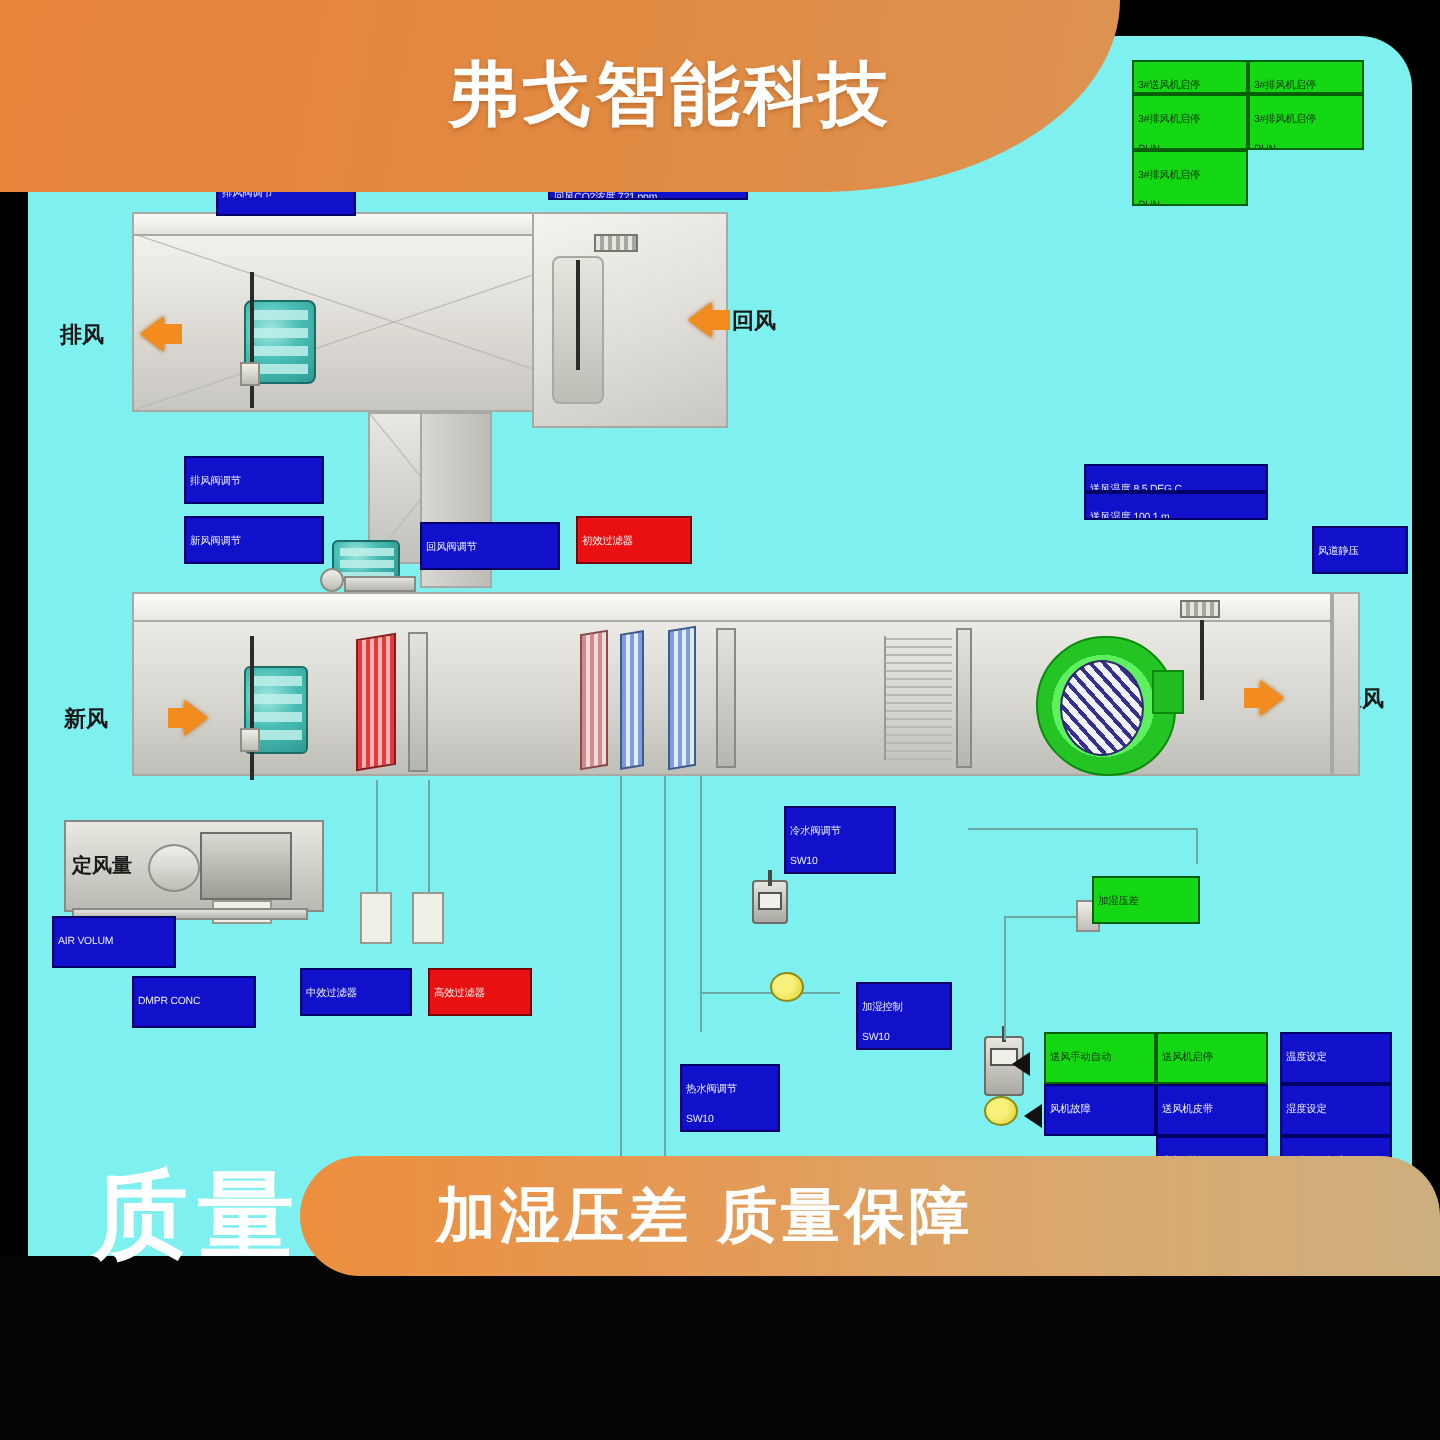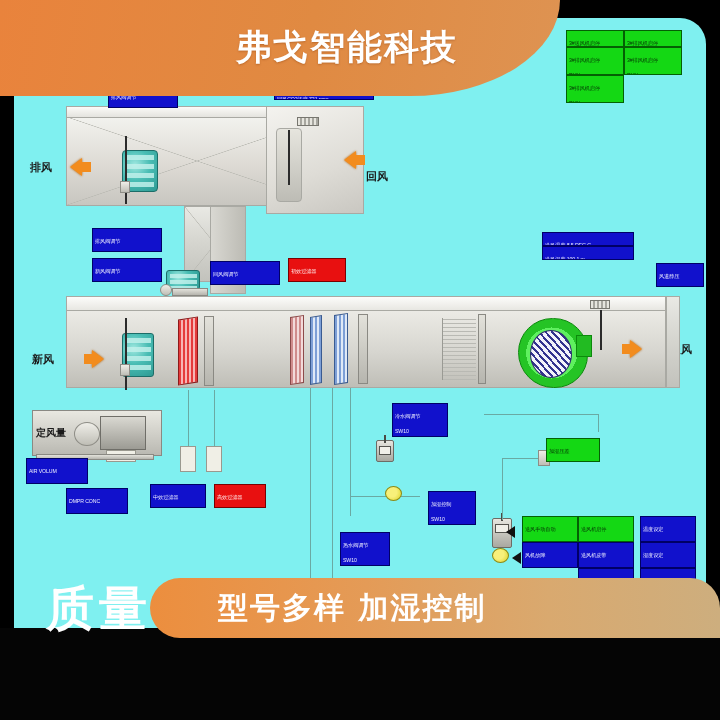--- a/index.html
+++ b/index.html
@@ -190,21 +190,21 @@
   }
 
   
   #topband {
     position:absolute; left:0; top:0; width:560px; height:96px;
     background: linear-gradient(100deg,#E9833C 0%, #E08A42 55%, #DE9352 100%);
     border-bottom-right-radius: 150px 96px;
     z-index: 40;
   }
   #brand {
-    position:absolute; left:236px; top:24px;
+    position:absolute; left:224px; top:24px;
     font-size: 35px; font-weight: bold; color:#ffffff;
     letter-spacing: 2px;
     font-family: "DejaVu Sans", sans-serif;
     z-index: 41;
     text-shadow: 0 1px 2px rgba(120,50,0,.35);
   }
   #bottomblack {
     position:absolute; left:0; bottom:0; width:720px; height:92px;
     background:#050505; z-index:40;
   }
@@ -264,21 +264,21 @@
     </div>
     <div class="damper-rod" style="left:111px; top:118px; height:68px;"></div>
     <div class="device" style="left:106px; top:163px; width:10px; height:12px;"></div>
 
     <div class="arrow arrow-l" style="left:56px; top:140px;"></div>
     <div class="arrow-tail" style="left:68px; top:144px; width:9px; height:10px;"></div>
     <div class="cnlabel" style="left:16px; top:142px;">排风</div>
 
     <div class="arrow arrow-l" style="left:330px; top:133px;"></div>
     <div class="arrow-tail" style="left:342px; top:137px; width:9px; height:10px;"></div>
-    <div class="cnlabel" style="left:352px; top:151px;">回风</div>
+    <div class="cnlabel" style="left:352px; top:135px;">回风</div>
 
     <div class="duct xhatch" style="left:170px; top:188px; width:62px; height:76px;"></div>
     <div class="duct" style="left:196px; top:188px; width:36px; height:88px; background:linear-gradient(90deg,#d9d8d2,#bcbbb4);"></div>
 
     <div class="duct" style="left:52px; top:278px; width:600px; height:16px; background:linear-gradient(180deg,#fcfcfa,#e6e5e0);"></div>
     <div class="duct" style="left:52px; top:292px; width:600px; height:78px; background:linear-gradient(180deg,#ebeae5 0%, #d6d5cf 55%, #bfbeb7 100%);"></div>
 
     <div class="teal-fan" style="left:108px; top:315px; width:32px; height:44px; border-radius:3px;">
       <div class="blade" style="left:3px; top:4px; width:25px; height:5px;"></div>
       <div class="blade" style="left:3px; top:13px; width:25px; height:5px;"></div>
@@ -503,21 +503,21 @@
     </div>
 
     <div class="tri-left" style="left:492px; top:508px; border-right-color:#111;"></div>
 
   </div>
 
   <div id="topband"></div>
   <div id="brand">弗戈智能科技</div>
 
   <div id="midband"></div>
-  <div id="midtext">型号多样  加湿控制</div>
+  <div id="midtext">加湿压差  质量保障</div>
 
   <div id="bottomblack"></div>
 
   <div id="orangeball"></div>
   <div id="balltext">
     <div>质量</div>
   </div>
 
 </div>
 

